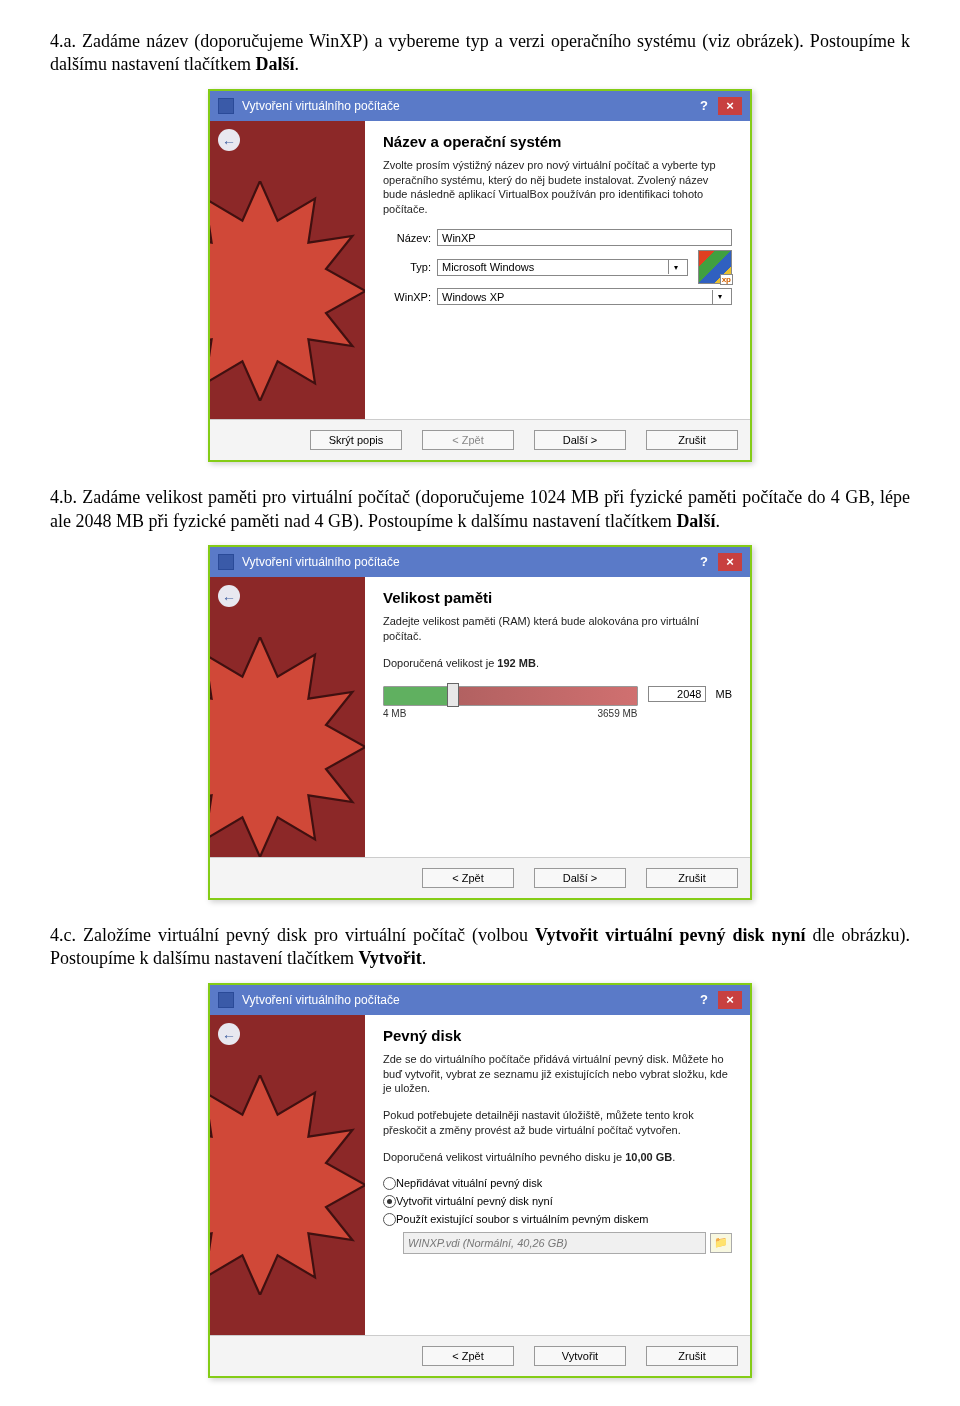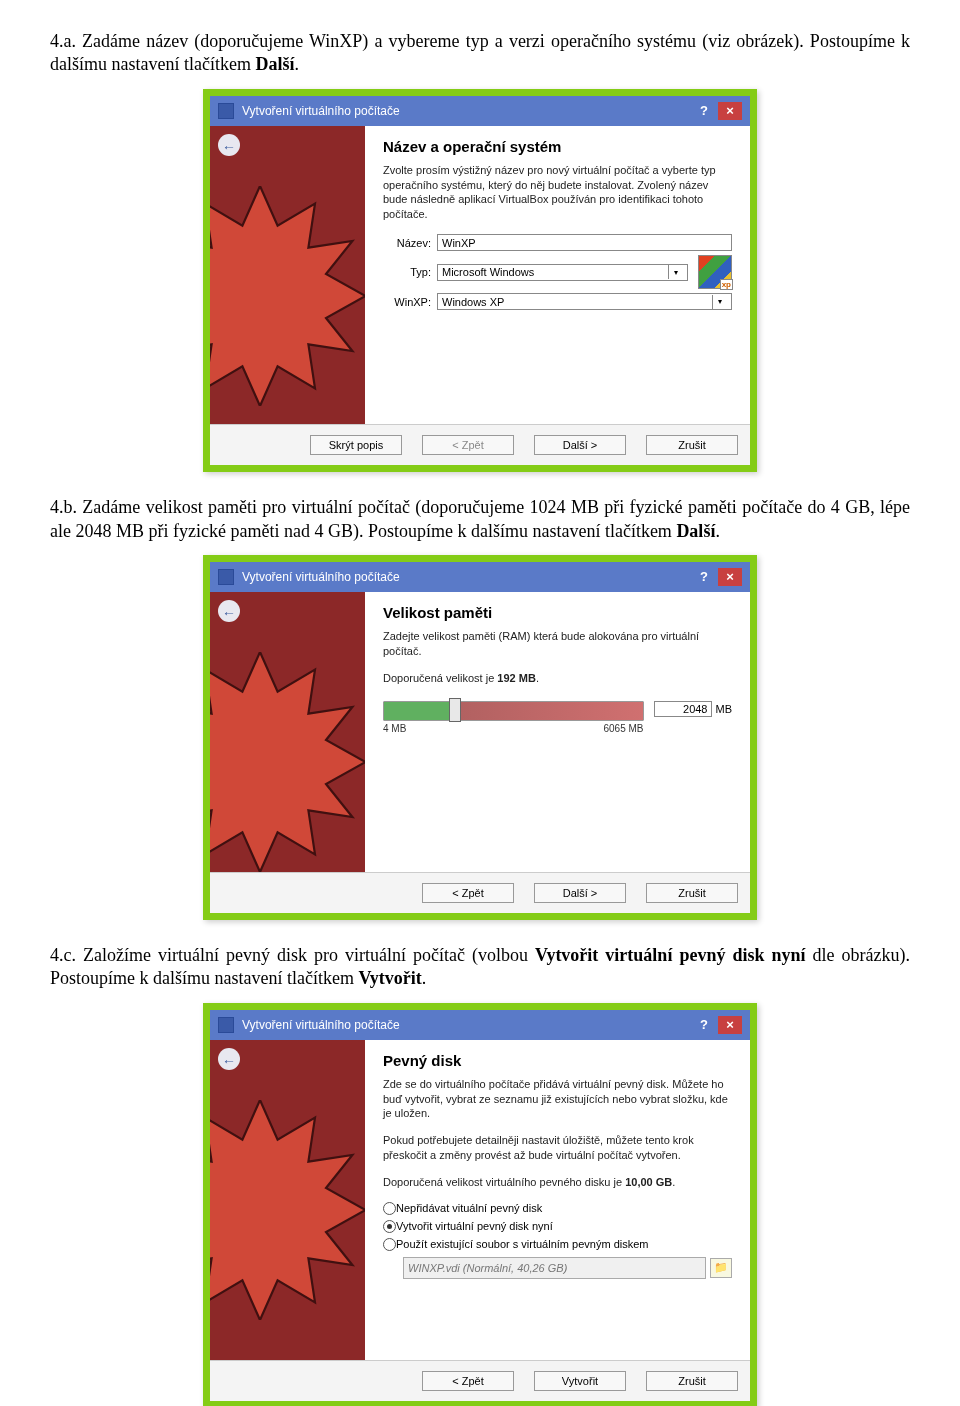--- a/index.html
+++ b/index.html
@@ -15,21 +15,21 @@
   .para {
     margin: 0 0 12px 0;
     line-height: 1.3;
     text-align: justify;
   }
   .bold { font-weight: bold; }
 
   .dialog {
     width: 540px;
     margin: 8px auto 24px auto;
-    border: 7px solid #84cc16;
+    border: 2px solid #84cc16;
     box-shadow: 2px 2px 6px rgba(0,0,0,0.2);
     font-family: "Segoe UI", Tahoma, sans-serif;
     font-size: 12px;
     background: #fff;
   }
   .titlebar {
     background: #5a7ac8;
     color: #fff;
     padding: 6px 8px;
     display: flex;
@@ -190,21 +190,21 @@
   .slider-labels {
     display: flex;
     justify-content: space-between;
     font-size: 10px;
     margin-top: 2px;
     color: #333;
   }
   .mem-value-row {
     display: flex;
     align-items: center;
-    gap: 4px;
+    gap: 10px;
     margin-top: 4px;
   }
   .mem-value-row input {
     width: 50px;
     border: 1px solid #888;
     font-size: 11px;
     padding: 1px 3px;
     text-align: right;
   }
   .mem-value-row span { font-size: 11px; }
@@ -339,21 +339,21 @@
       <p class="desc">
         <span>Doporučená velikost je </span><b>192 MB</b><span>.</span>
       </p>
       <div style="display:flex; align-items:flex-start; gap:10px;">
         <div style="flex:1">
           <div class="slider-track">
             <div class="slider-thumb"></div>
           </div>
           <div class="slider-labels">
             <span>4 MB</span>
-            <span>6065 MB</span>
+            <span>3659 MB</span>
           </div>
         </div>
         <div class="mem-value-row">
           <input type="text" value="2048" style="">
           <span>MB</span>
         </div>
       </div>
       <div style="height:110px"></div>
     </div>
   </div>

